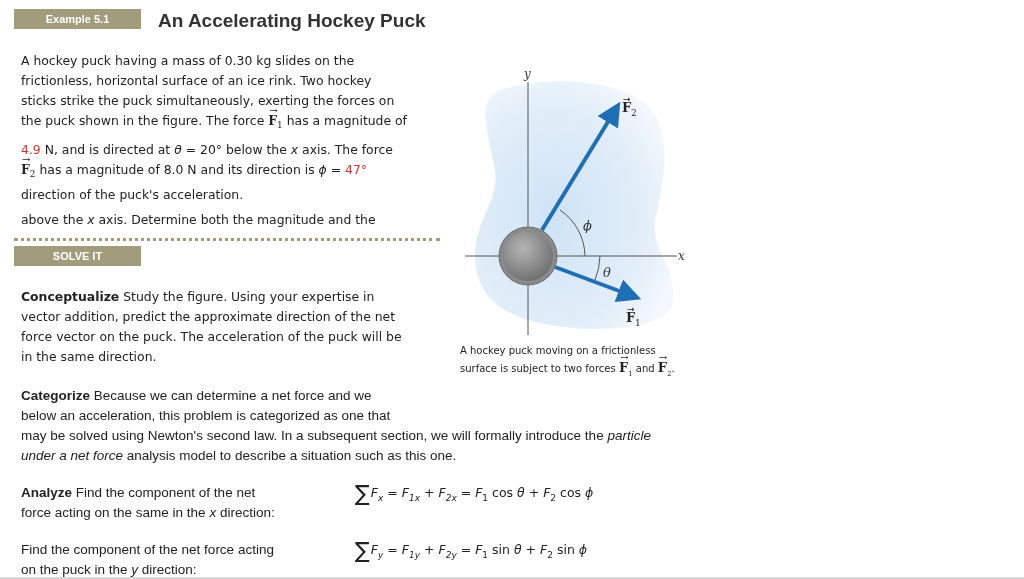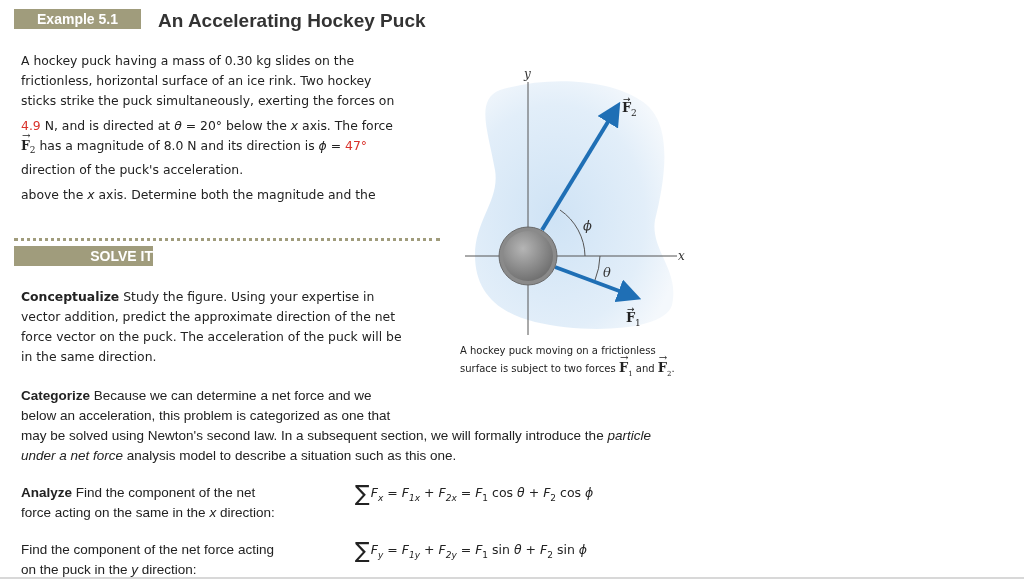--- a/index.html
+++ b/index.html
@@ -1,19 +1,19 @@
 <!DOCTYPE html>
 <html><head>
 <meta charset="utf-8">
 <style>
   html, body { margin:0; padding:0; background:#ffffff; }
   body { width:1024px; height:579px; position:relative; overflow:hidden;
          font-family:"DejaVu Sans", sans-serif; color:#222; font-size:12.5px; }
   .tag { position:absolute; background:#a09c7c; color:#fff; font-family:"Liberation Sans", sans-serif;
-         font-weight:bold; font-size:14px; text-align:center; line-height:20px; }
+         font-weight:bold; font-size:11px; text-align:center; line-height:20px; }
   .title { position:absolute; left:158px; top:10px; font-family:"Liberation Sans", sans-serif;
            font-weight:bold; font-size:19px; color:#333; }
   .para { position:absolute; left:21px; line-height:20px; font-size:12.4px; color:#222; }
   .red { color:#d9322b; }
   .vec { font-family:"DejaVu Serif", serif; font-weight:bold; position:relative; display:inline-block; }
   .vec::before { content:"\2192"; position:absolute; top:-10px; left:1px; font-size:10px; font-weight:normal; }
   .vec sub { font-size:9px; font-weight:normal; }
   .it { font-style:italic; }
   .dots { position:absolute; left:14px; top:238px; width:426px; border-top:3px dotted #a09c7c; }
   .cat { position:absolute; left:21px; font-family:"Liberation Sans", sans-serif; font-size:13.5px; line-height:20px; color:#222; }
@@ -26,35 +26,38 @@
 </head>
 <body>
 
 <div class="tag" style="left:14px; top:9px; width:127px; height:20px;">Example 5.1</div>
 <div class="title">An Accelerating Hockey Puck</div>
 
 <div class="para" style="top:51px; width:420px;">
   <div>A hockey puck having a mass of 0.30 kg slides on the</div>
   <div>frictionless, horizontal surface of an ice rink. Two hockey</div>
   <div>sticks strike the puck simultaneously, exerting the forces on</div>
+  <div>
+    <span>the puck shown in the figure. The force </span><span class="vec"><span>F</span><sub>1</sub></span><span> has a magnitude of</span>
+  </div>
   <div style="margin-top:5px;">
     <span class="red">4.9</span><span> N, and is directed at </span><span class="it">θ</span><span> = 20° below the </span><span class="it">x</span><span> axis. The force</span>
   </div>
   <div>
     <span class="vec"><span>F</span><sub>2</sub></span><span> has a magnitude of 8.0 N and its direction is </span><span class="it">ϕ</span><span> = </span><span class="red">47°</span>
   </div>
   <div>direction of the puck's acceleration.</div>
   <div style="margin-top:5px;">
     <span>above the </span><span class="it">x</span><span> axis. Determine both the magnitude and the</span>
   </div>
 </div>
 
 <div class="dots"></div>
 
-<div class="tag" style="left:14px; top:246px; width:139px; height:20px;text-align:right;">SOLVE IT</div>
+<div class="tag" style="left:14px; top:246px; width:127px; height:20px;">SOLVE IT</div>
 
 <div class="para" style="top:287px; width:420px;">
   <div><b>Conceptualize</b><span> Study the figure. Using your expertise in</span></div>
   <div>vector addition, predict the approximate direction of the net</div>
   <div>force vector on the puck. The acceleration of the puck will be</div>
   <div>in the same direction.</div>
 </div>
 
 <div style="position:absolute; left:440px; top:60px; width:270px; height:280px;">
   <svg width="270" height="280" viewBox="0 0 270 280">

